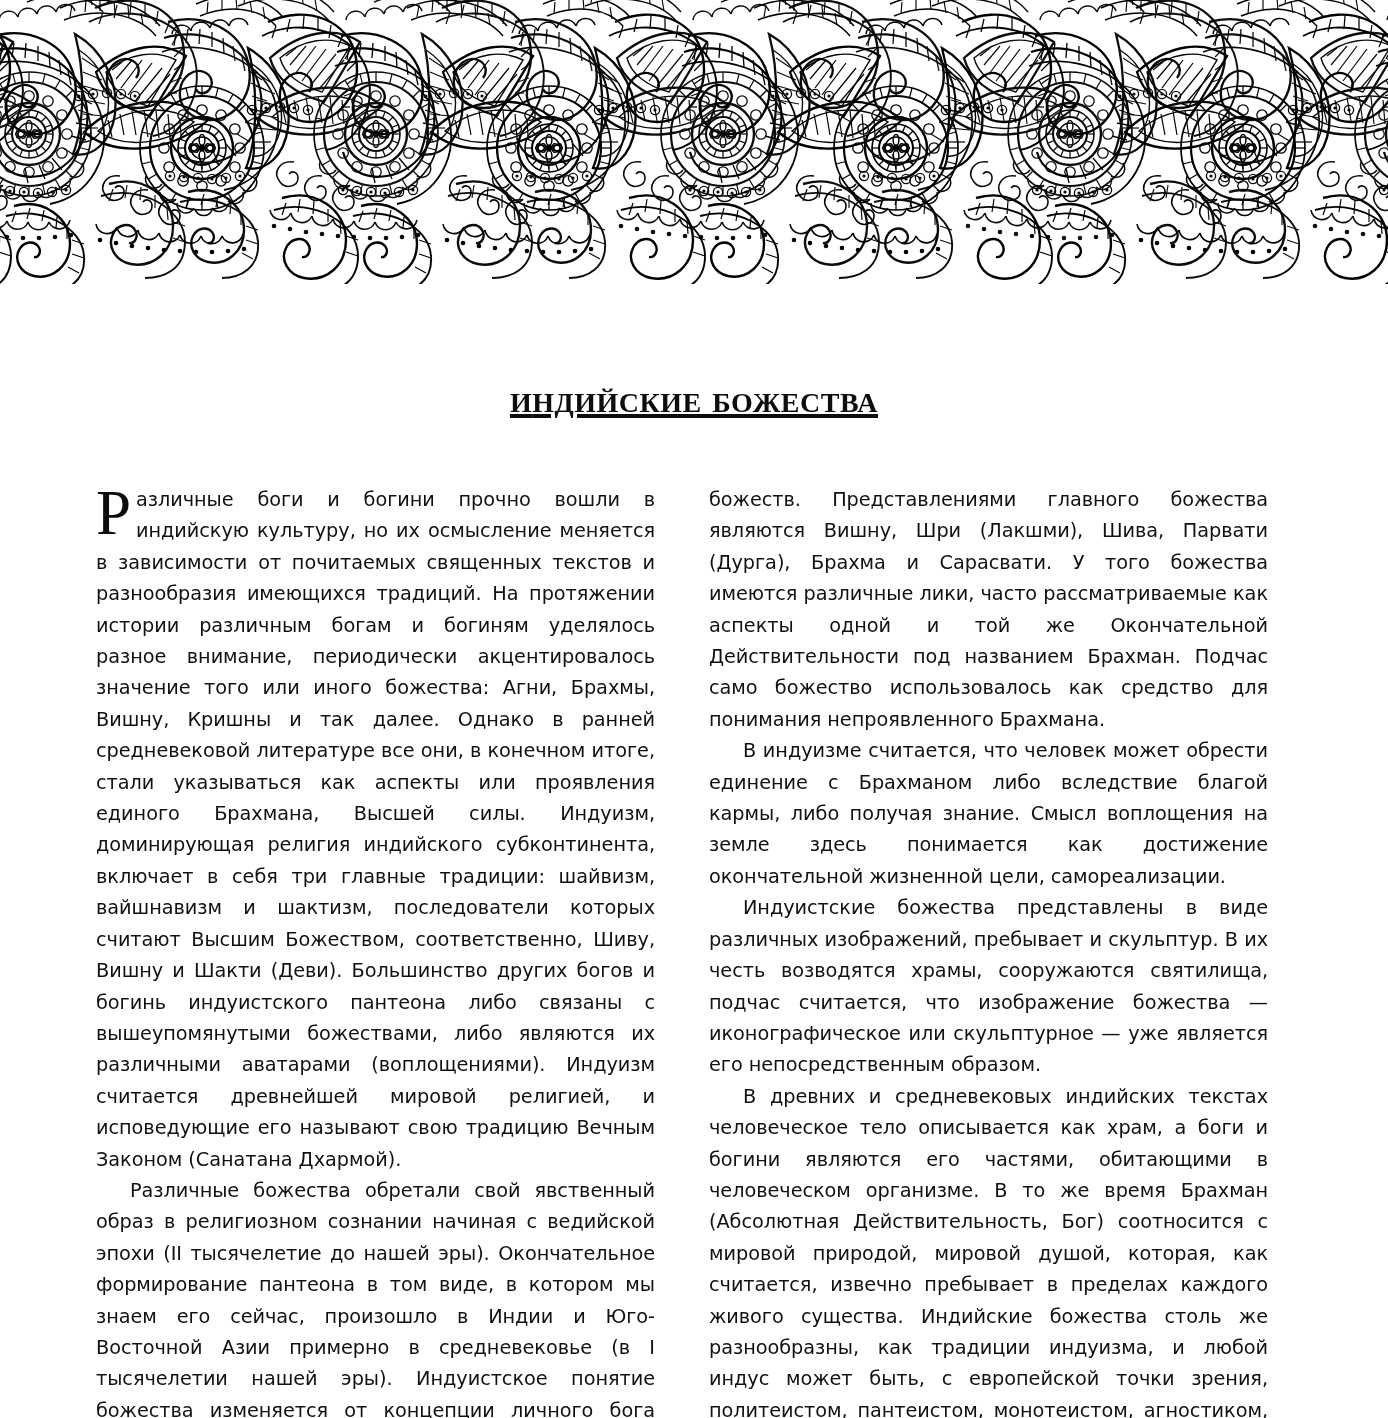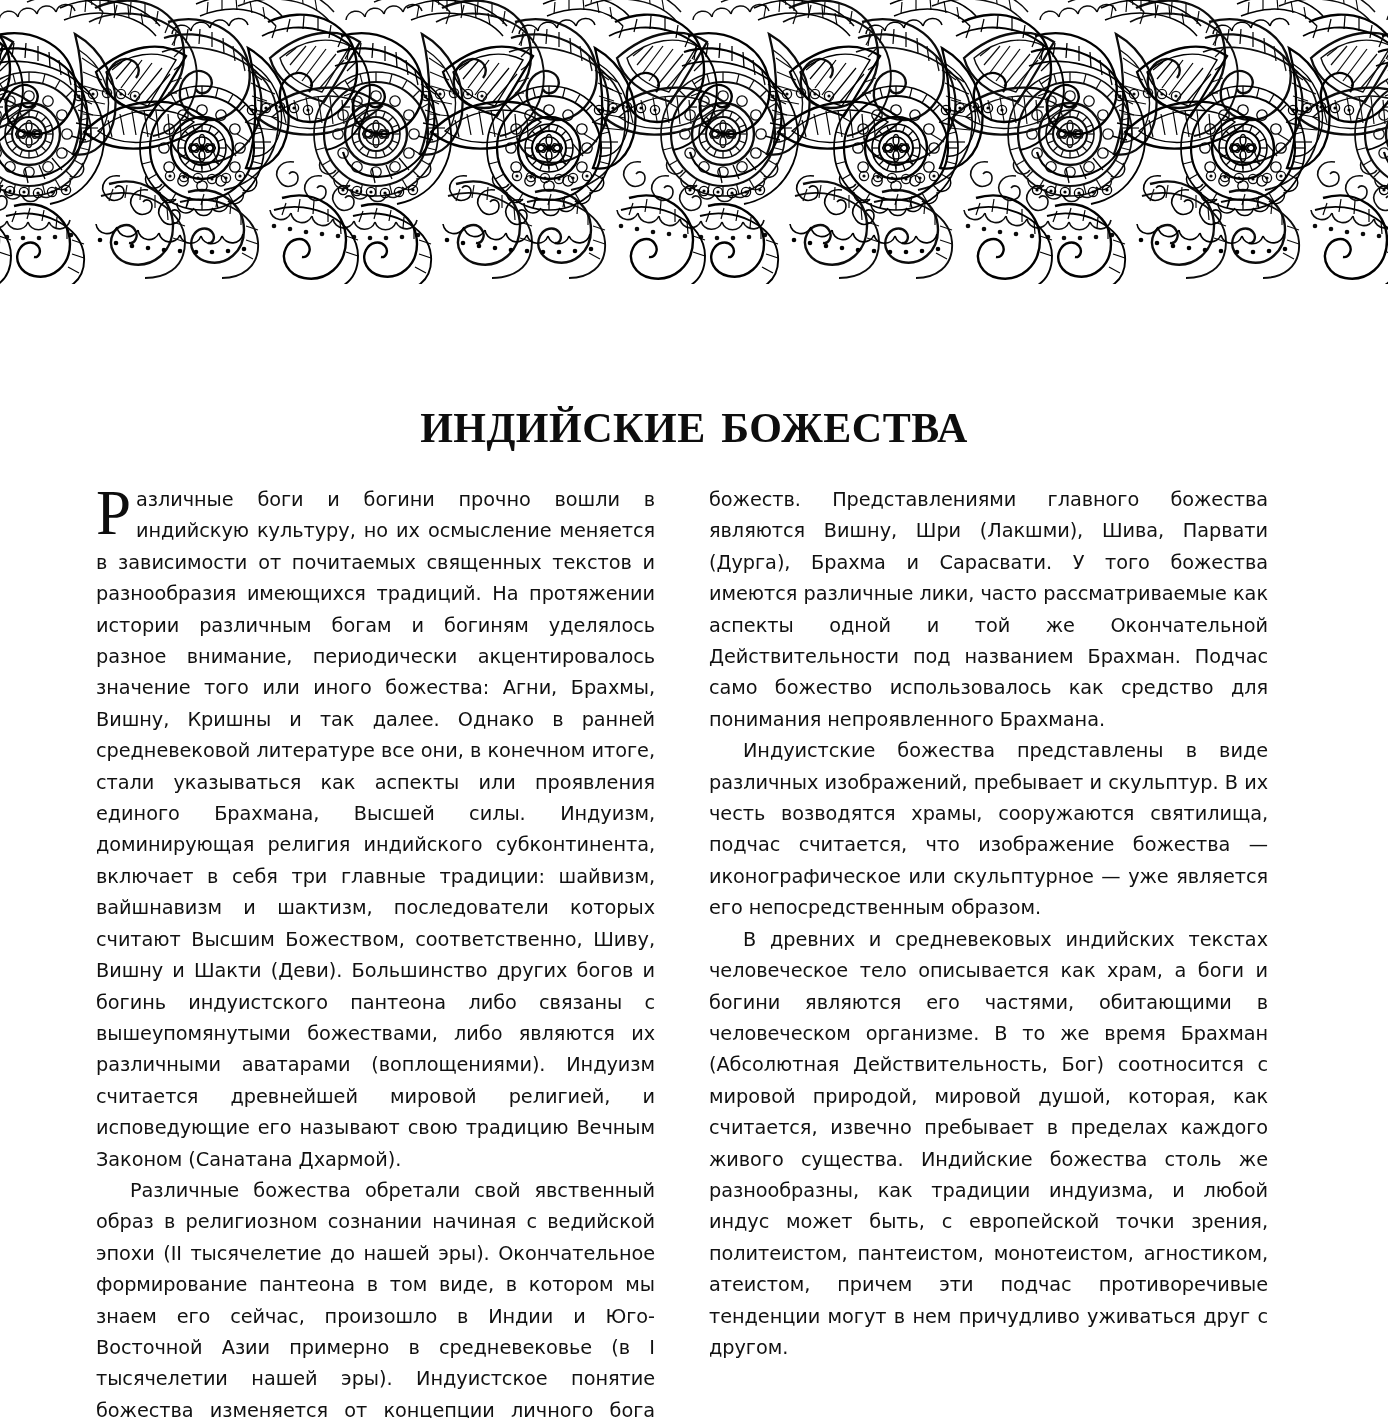--- a/index.html
+++ b/index.html
@@ -44,27 +44,28 @@
     position: absolute;
     top: 352px;
     left: 0;
     width: 1388px;
     text-align: center;
   }
   .doc-title {
     display: inline-block;
     font-family: "Liberation Serif", "DejaVu Serif", serif;
     font-weight: 700;
-    font-size: 60px;
+    font-size: 40px;
     line-height: 1.0;
     letter-spacing: 0.5px;
     color: #0d0d0d;
     font-variant: small-caps;
     text-transform: lowercase;
     white-space: nowrap;
+    text-decoration: underline;
   }
   .doc-title::first-letter {
     font-size: 1em;
   }
 
   
   .columns {
     position: absolute;
     top: 484px;
     left: 96px;
@@ -430,20 +431,23 @@
       <p>
         <span>Различные божества обретали свой явственный образ в религиозном сознании начиная с ведийской эпохи (II тысячелетие до нашей эры). Окончательное формирование пантеона в том виде, в котором мы знаем его сейчас, произошло в Индии и Юго-Восточной Азии примерно в средневековье (в I тысячелетии нашей эры). Индуистское понятие божества изменяется от концепции личного бога (свойственной школе йоги индийской философии) до ведийских божеств, к сотням пуранических, и далее к миллионам тантрических и прочих</span>
       </p>
     </div>
 
     <div class="col">
       <p class="first-para">
         <span>божеств. Представлениями главного божества являются Вишну, Шри (Лакшми), Шива, Парвати (Дурга), Брахма и Сарасвати. У того божества имеются различные лики, часто рассматриваемые как аспекты одной и той же Окончательной Действительности под названием Брахман. Подчас само божество использовалось как средство для понимания непроявленного Брахмана.</span>
       </p>
       <p>
+        <span>В индуизме считается, что человек может обрести единение с Брахманом либо вследствие благой кармы, либо получая знание. Смысл воплощения на земле здесь понимается как достижение окончательной жизненной цели, самореализации.</span>
+      </p>
+      <p>
         <span>Индуистские божества представлены в виде различных изображений, пребывает и скульптур. В их честь возводятся храмы, сооружаются святилища, подчас считается, что изображение божества — иконографическое или скульптурное — уже является его непосредственным образом.</span>
       </p>
       <p>
         <span>В древних и средневековых индийских текстах человеческое тело описывается как храм, а боги и богини являются его частями, обитающими в человеческом организме. В то же время Брахман (Абсолютная Действительность, Бог) соотносится с мировой природой, мировой душой, которая, как считается, извечно пребывает в пределах каждого живого существа. Индийские божества столь же разнообразны, как традиции индуизма, и любой индус может быть, с европейской точки зрения, политеистом, пантеистом, монотеистом, агностиком, атеистом, причем эти подчас противоречивые тенденции могут в нем причудливо уживаться друг с другом.</span>
       </p>
     </div>
 
   </div>
 
 </div>

